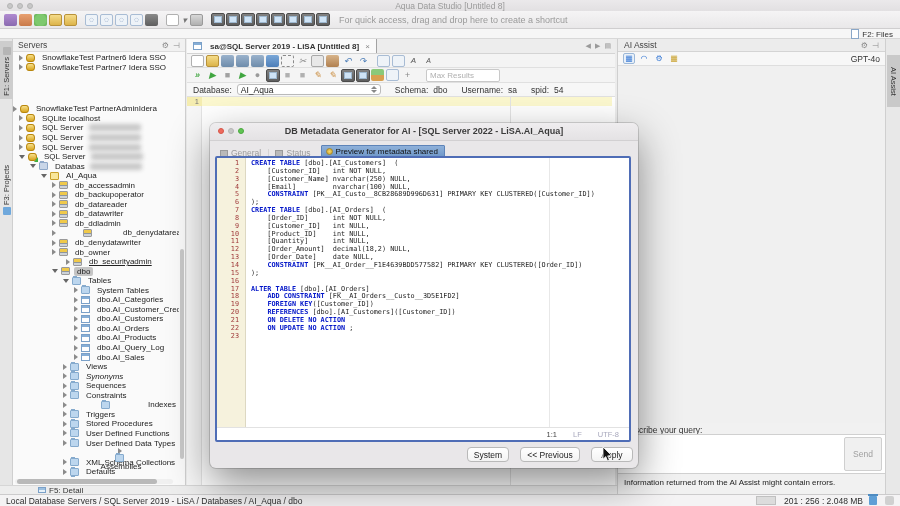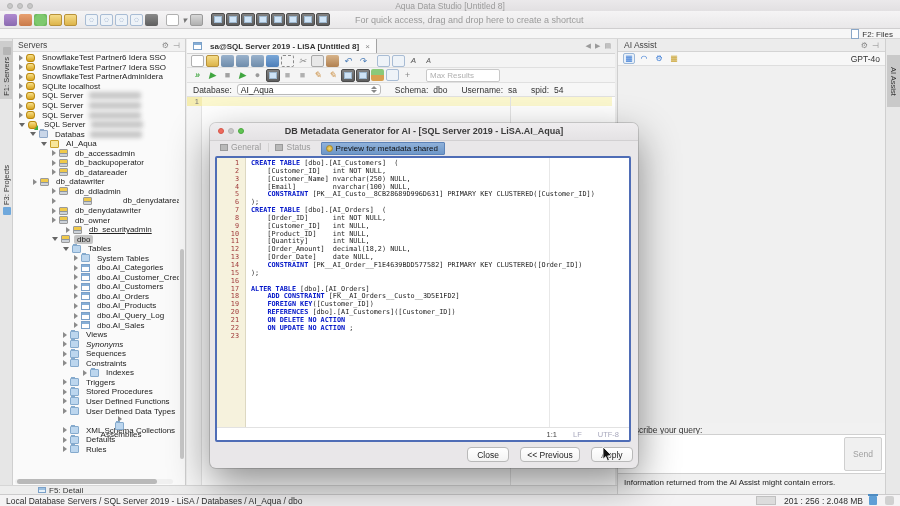--- a/index.html
+++ b/index.html
@@ -9,21 +9,21 @@
   
   #titlebar{left:0;top:0;width:900px;height:11px;background:linear-gradient(#ebe9eb,#e2e0e2);}
   .light{position:absolute;top:3px;width:6px;height:6px;border-radius:50%;background:#c8c8c8;border:1px solid #b5b5b5;box-sizing:border-box}
   #win-title{position:absolute;top:1px;left:0;right:0;text-align:center;font-size:8.5px;color:#9a9a9a}
   #maintb{left:0;top:11px;width:900px;height:18px;background:linear-gradient(#f5f4f5,#e9e8e9);border-bottom:1px solid #cfcecf;display:flex;align-items:center;padding-left:4px;box-sizing:border-box}
   .mi{width:13px;height:12px;border-radius:2px;margin-right:2px;flex:none;display:flex;align-items:center;justify-content:center;font-size:9px;line-height:12px}
   .mi.g{color:#5a79a8}
   .sep{width:6px;flex:none}
   .winbtn{width:14px;height:13px;flex:none;margin-right:1px;border-radius:2px;background:linear-gradient(#818181,#5e5e5e);border:1px solid #4c4c4c;box-sizing:border-box;display:flex;align-items:center;justify-content:center}
   .winbtn i{display:block;width:8px;height:7px;background:#cfe3f5;border:1px solid #9db8d0;box-sizing:border-box}
-  #quick-hint{font-size:9px;color:#9a9a9a;margin-left:24px;white-space:nowrap}
+  #quick-hint{font-size:9px;color:#9a9a9a;margin-left:8px;white-space:nowrap}
   #f2strip{left:0;top:29px;width:900px;height:9px;background:#f6f6f6;border-bottom:1px solid #d8d8d8}
   #f2files{position:absolute;right:7px;top:0;font-size:8px;color:#333;display:flex;align-items:center;gap:3px}
   .docico{width:6px;height:8px;background:#fff;border:1px solid #8aa7c8;display:inline-block}
   
   #leftstrip{left:0;top:39px;width:13px;height:446px;background:#e6e6e6;border-right:1px solid #cfcfcf;box-sizing:border-box}
   .vtab{position:absolute;left:0;width:13px;display:flex;flex-direction:column;align-items:center;justify-content:center}
   .vtext{writing-mode:vertical-rl;transform:rotate(180deg);font-size:7.5px;color:#333;white-space:nowrap}
   #tab-servers{top:2px;height:58px;background:#cdcdcd}
   #tab-projects{top:120px;height:64px}
   .sq{width:8px;height:8px;border-radius:1px;margin:2px 0}
@@ -103,21 +103,21 @@
   #memtext{margin-right:6px}
   #trash{width:8px;height:9px;background:#5f9fd6;border-radius:1px;position:relative}
   #trash::before{content:"";position:absolute;left:-1px;top:-2px;width:10px;height:2px;background:#4f8cc2}
   #grip{width:9px;height:9px;background:#d0d0d0;border-radius:2px;margin-left:8px}
   
   #dialog{left:210px;top:123px;width:428px;height:345px;background:#e9e7e9;border-radius:6px;
           box-shadow:0 15px 40px rgba(0,0,0,.45),0 0 0 1px rgba(0,0,0,.15);z-index:20}
   #dlg-title{position:absolute;left:0;top:0;right:0;height:17px;border-bottom:1px solid #d2d0d2;border-radius:6px 6px 0 0;background:linear-gradient(#efedef,#e4e2e4)}
   #dlg-title .light{top:5px}
   #dlg-title-text{position:absolute;left:0;right:0;top:3px;text-align:center;font-size:9px;font-weight:bold;color:#3b3b3b}
-  #dlg-tabs{position:absolute;left:10px;top:19px;right:0;height:16px;display:flex;align-items:flex-start;font-size:8.5px;color:#9a9a9a;gap:6px}
+  #dlg-tabs{position:absolute;left:10px;top:19px;right:0;height:16px;display:flex;align-items:flex-end;font-size:8.5px;color:#9a9a9a;gap:6px}
   .dtabico{width:8px;height:7px;background:#b9b9b9;border:1px solid #9a9a9a;box-sizing:border-box;display:inline-block;margin-right:3px;vertical-align:-1px}
   .dtab{display:flex;align-items:center}
   .tabsep{color:#ccc}
   #dtab-preview{display:flex;align-items:center;background:linear-gradient(#8fb1da,#6e97c8);border:1px solid #5d83b8;border-radius:1px;color:#101010;font-size:8px;padding:1px 6px 1px 4px;margin-left:4px}
   #dtab-preview .pico{width:7px;height:7px;border-radius:50%;background:radial-gradient(#f5d66a,#caa52e);border:1px solid #a8882a;margin-right:3px;box-sizing:border-box}
   #dlg-code{position:absolute;left:5px;top:33px;width:416px;height:286px;background:#fff;border:2px solid #4f6db6;border-radius:2px;box-sizing:border-box;overflow:hidden}
   #gutterbg{position:absolute;left:0;top:0;width:28px;bottom:12px;background:#f6f2dd;border-right:1px solid #ddd8c2}
   #codeguide{position:absolute;left:332px;top:0;bottom:12px;width:1px;background:#e8e8e8}
   #codelines{position:absolute;left:0;top:2px;right:0}
   .crow{display:flex;height:7.85px;line-height:7.85px;font-family:"DejaVu Sans Mono",monospace;font-size:6.8px;white-space:pre}
@@ -217,21 +217,21 @@
         <div class="trow" style="padding-left: 6px;">
           <span class="chev c"></span>
           <span class="ic ic-server"></span>
           <span class="tlbl">SnowflakeTest Partner6 Idera SSO</span>
         </div>
         <div class="trow" style="padding-left: 6px;">
           <span class="chev c"></span>
           <span class="ic ic-server"></span>
           <span class="tlbl">SnowflakeTest Partner7 Idera SSO</span>
         </div>
-        <div class="trow" style="padding-left: 6px;">
+        <div class="trow" style=" margin-top: 32px;">
           <span class="chev c"></span>
           <span class="ic ic-server"></span>
           <span class="tlbl">SnowflakeTest PartnerAdminIdera</span>
         </div>
         <div class="trow" style="padding-left: 6px;">
           <span class="chev c"></span>
           <span class="ic ic-server"></span>
           <span class="tlbl">SQLite localhost</span>
         </div>
         <div class="trow" style="padding-left: 6px;">
@@ -277,21 +277,21 @@
         <div class="trow" style="padding-left: 39px;">
           <span class="chev c"></span>
           <span class="ic ic-role"></span>
           <span class="tlbl">db_backupoperator</span>
         </div>
         <div class="trow" style="padding-left: 39px;">
           <span class="chev c"></span>
           <span class="ic ic-role"></span>
           <span class="tlbl">db_datareader</span>
         </div>
-        <div class="trow" style="padding-left: 20px;">
+        <div class="trow" style="padding-left: 39px;">
           <span class="chev c"></span>
           <span class="ic ic-role"></span>
           <span class="tlbl">db_datawriter</span>
         </div>
         <div class="trow" style="padding-left: 39px;">
           <span class="chev c"></span>
           <span class="ic ic-role"></span>
           <span class="tlbl">db_ddladmin</span>
         </div>
         <div class="trow" style="padding-left: 39px; gap: 24px;">
@@ -377,21 +377,21 @@
         <div class="trow" style="padding-left: 50px;">
           <span class="chev c"></span>
           <span class="ic ic-folder"></span>
           <span class="tlbl">Sequences</span>
         </div>
         <div class="trow" style="padding-left: 50px;">
           <span class="chev c"></span>
           <span class="ic ic-folder"></span>
           <span class="tlbl">Constraints</span>
         </div>
-        <div class="trow" style="padding-left: 70px;">
+        <div class="trow" style="padding-left: 50px; justify-content: space-between;">
           <span class="chev c"></span>
           <span class="ic ic-folder"></span>
           <span class="tlbl">Indexes</span>
         </div>
         <div class="trow" style="padding-left: 50px;">
           <span class="chev c"></span>
           <span class="ic ic-folder"></span>
           <span class="tlbl">Triggers</span>
         </div>
         <div class="trow" style="padding-left: 50px;">
@@ -558,21 +558,21 @@
     <span id="memtext">201 : 256 : 2.048 MB</span>
     <span id="trash"></span>
     <span id="grip"></span>
   </div>
 
   <div class="abs" id="dialog">
     <div id="dlg-title">
       <span class="light" style="left:8px;background:#ee6a5e;border-color:#d65548"></span>
       <span class="light" style="left:18px"></span>
       <span class="light" style="left:28px;background:#61c454;border-color:#4aa83e"></span>
-      <div id="dlg-title-text">DB Metadata Generator for AI - [SQL Server 2019 - LiSA.AI_Aqua]</div>
+      <div id="dlg-title-text">DB Metadata Generator for AI - [SQL Server 2022 - LiSA.AI_Aqua]</div>
     </div>
     <div id="dlg-tabs">
       <span class="dtab">
           <span class="dtabico"></span>
           <span>General</span>
         </span>
       <span class="tabsep">|</span>
       <span class="dtab">
           <span class="dtabico"></span>
           <span>Status</span>
@@ -610,21 +610,21 @@
           <div class="crow"><span class="lno">22</span><span class="ctext"><span class="pl">    </span><span class="kw">ON UPDATE NO ACTION</span><span class="pl"> ;</span></span></div>
           <div class="crow"><span class="lno">23</span><span class="ctext"><span class="pl"></span></span></div>
         </div>
       <div id="dlg-status">
         <span class="pos">1:1</span>
         <span class="dim">LF</span>
         <span class="dim">UTF-8</span>
       </div>
     </div>
     <div id="dlg-buttons">
-      <div class="dbtn" id="btn-close">Close</div>
+      <div class="dbtn" id="btn-close">System</div>
       <div class="dbtn" id="btn-prev">&lt;&lt; Previous</div>
       <div class="dbtn" id="btn-apply">Apply</div>
     </div>
   </div>
 
   <svg class="abs" id="cursor" width="12" height="16" viewBox="0 0 12 16">
     <path d="M1,0 L1,12.2 L3.8,9.6 L5.5,13.8 L7.4,13 L5.7,8.9 L9.6,8.6 Z" fill="#111" stroke="#fff" stroke-width="0.8"></path>
   </svg>
 
 </div>

